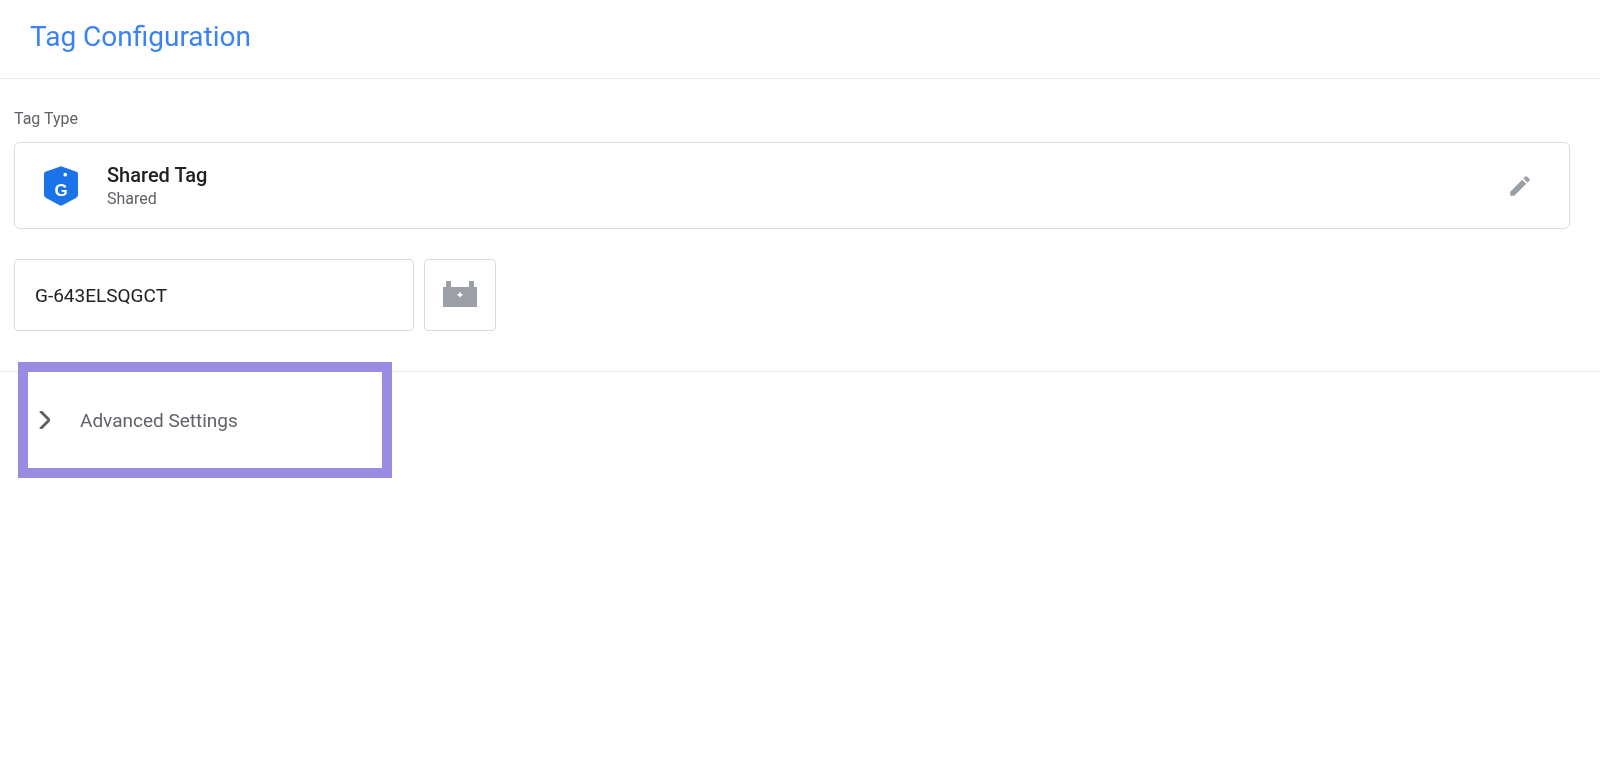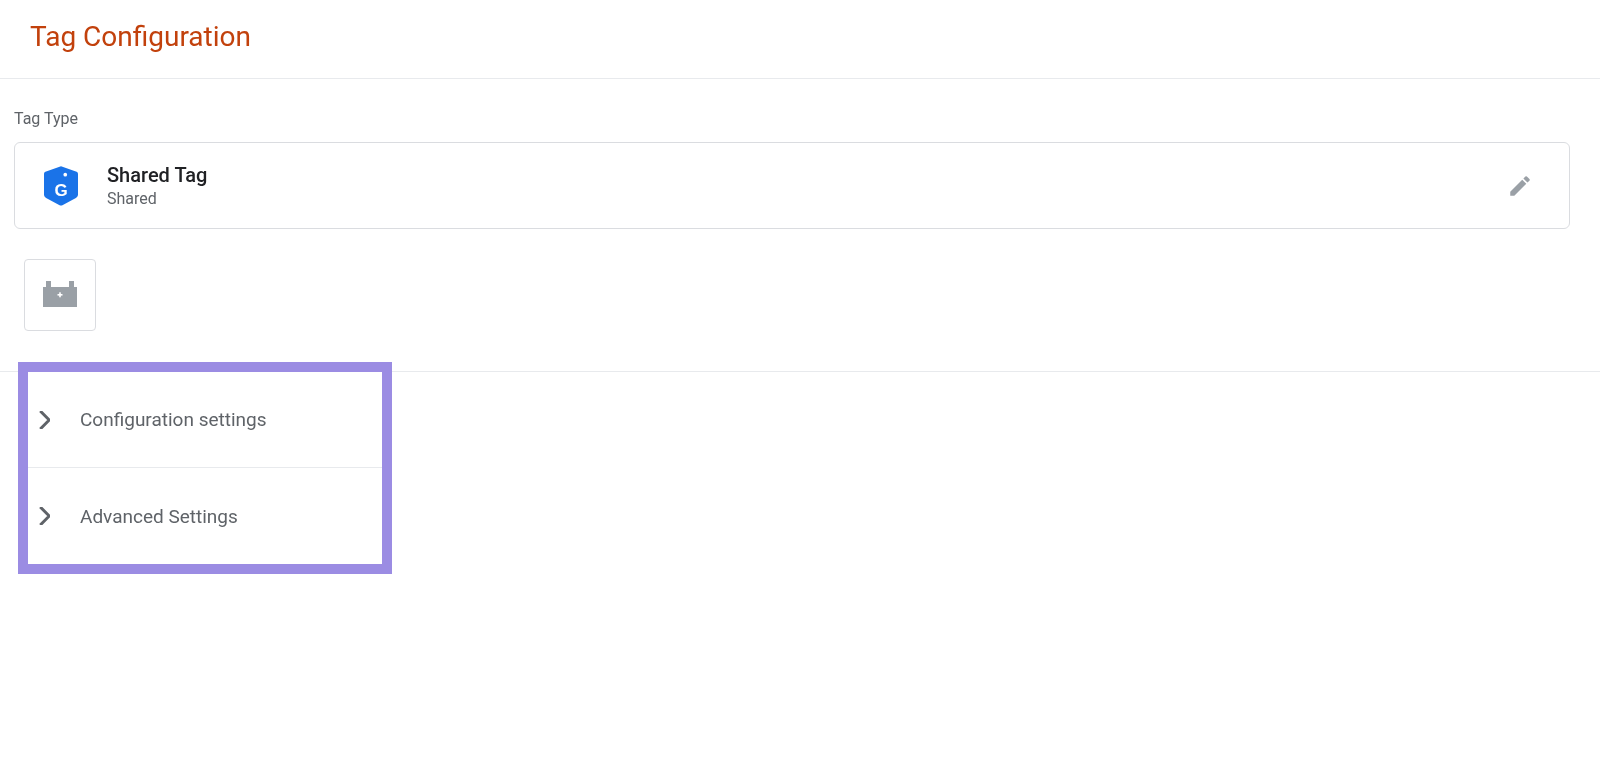--- a/index.html
+++ b/index.html
@@ -9,21 +9,21 @@
       color: #202124;
       width: 1600px;
     }
     .header {
       padding: 20px 30px 25px 30px;
       border-bottom: 1px solid #e8eaed;
     }
     .header h1 {
       font-size: 28px;
       font-weight: 400;
-      color: #c2410c;
+      color: #3b82f6;
     }
     .section {
       padding: 30px 30px 0 14px;
     }
     .field-label {
       font-size: 16px;
       color: #5f6368;
       margin-bottom: 14px;
       display: flex;
       align-items: center;
@@ -170,46 +170,38 @@
         <svg width="26" height="26" viewBox="0 0 24 24">
             <path d="M3 17.25V21h3.75L17.81 9.94l-3.75-3.75L3 17.25zM20.71 7.04a1 1 0 0 0 0-1.41l-2.34-2.34a1 1 0 0 0-1.41 0l-1.83 1.83 3.75 3.75 1.83-1.83z"></path>
           </svg>
       </span>
     </button>
   </div>
 </div>
 
 <div class="section">
   <div class="input-row">
+    <input class="tag-id-input" type="text" value="G-643ELSQGCT" style="">
     <button class="variable-btn">
       <span>
         <svg width="34" height="26" viewBox="0 0 34 26">
           <rect x="3" y="0" width="5" height="6" fill="#9aa0a6"></rect>
           <rect x="26" y="0" width="5" height="6" fill="#9aa0a6"></rect>
           <rect x="0" y="6" width="34" height="20" fill="#9aa0a6"></rect>
           <rect x="14.5" y="13" width="5" height="1.6" fill="#fff"></rect>
           <rect x="16.2" y="11.3" width="1.6" height="5" fill="#fff"></rect>
         </svg>
       </span>
     </button>
   </div>
 </div>
 
 <div class="settings-panel">
   <div class="highlight-box">
 
-    <div class="expander">
-      <span class="chevron">
-        <svg width="12" height="18" viewBox="0 0 8 12">
-            <path d="M0 0 L8 6 L0 12 Z" fill="none"></path>
-            <path d="M1.5 0 L7.5 6 L1.5 12" stroke="#5f6368" stroke-width="2" fill="none"></path>
-          </svg>
-      </span>
-      <span class="label">Configuration settings</span>
-    </div>
 
 
     <div class="expander">
       <span class="chevron">
         <svg width="12" height="18" viewBox="0 0 8 12">
             <path d="M1.5 0 L7.5 6 L1.5 12" stroke="#5f6368" stroke-width="2" fill="none"></path>
           </svg>
       </span>
       <span class="label">Advanced Settings</span>
     </div>

